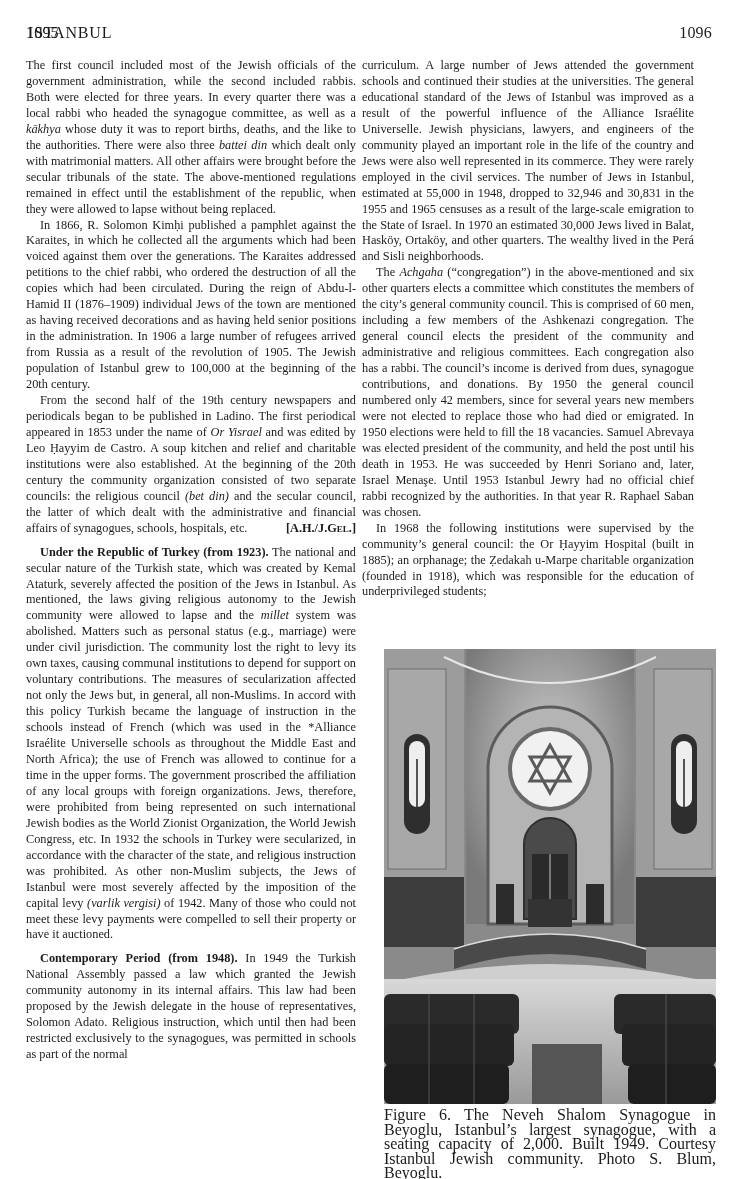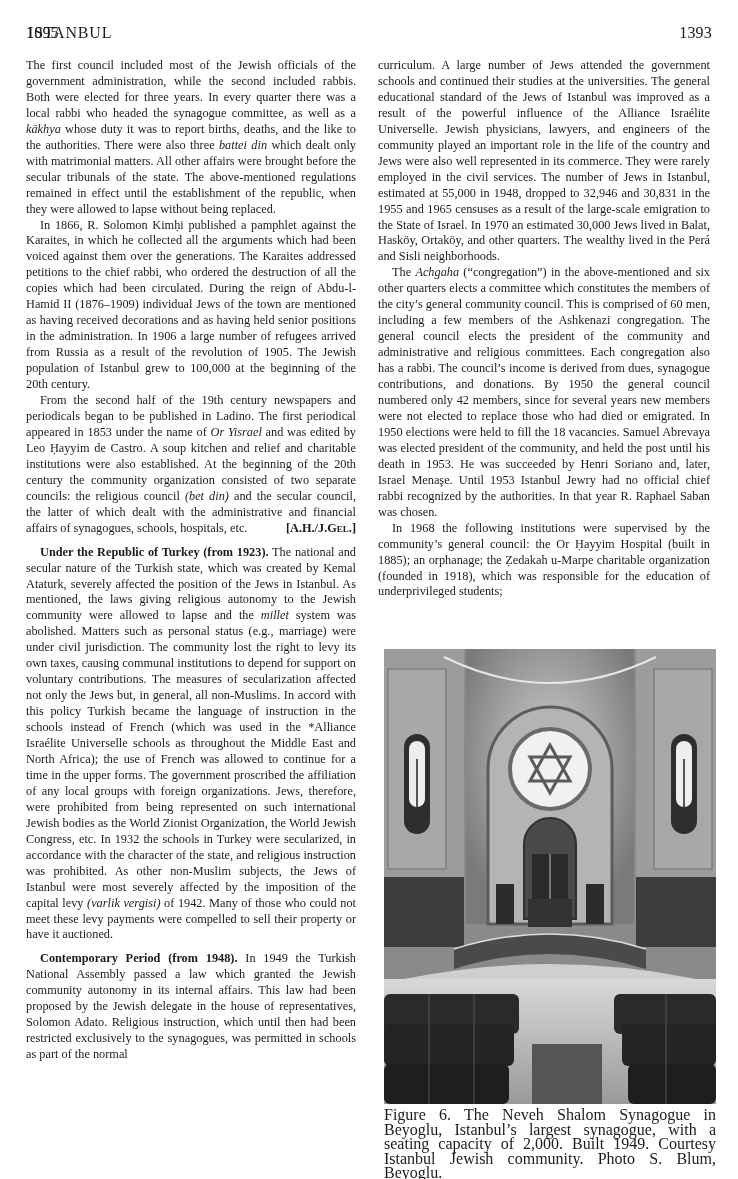--- a/index.html
+++ b/index.html
@@ -15,21 +15,21 @@
   .running-head .pn-left { position: absolute; left: 0; top: 0; }
   .running-head .title { position: absolute; left: 2px; right: 0; top: 0; letter-spacing: 0.8px; }
   .running-head .pn-right { position: absolute; right: 0; top: 0; }
 
   .col {
     position: absolute; top: 58px; width: 330px;
     font-size: 12.3px; line-height: 15.95px;
     text-align: justify; hyphens: manual;
   }
   .col-left { left: 26px; }
-  .col-right { left: 378px; width: 332px; }
+  .col-right { left: 362px; width: 332px; }
 
   .col p { margin: 0; text-indent: 14px; }
   .col p.noindent { text-indent: 0; }
   .col p.section { margin-top: 8px; }
   .col .sig { float: right; font-weight: bold; }
   .col .caps { font-variant: small-caps; }
   .col i { font-style: italic; }
   .col b { font-weight: bold; font-family: Liberation Serif, serif; }
 
   .figure {
@@ -41,21 +41,21 @@
     position: absolute; left: 384px; top: 1108px; width: 332px;
     font-size: 16px; line-height: 14.5px; text-align: justify;
   }
 </style>
 </head>
 <body>
 
 <div class="running-head">
   <span class="pn-left">1095</span>
   <span class="title">ISTANBUL</span>
-  <span class="pn-right">1393</span>
+  <span class="pn-right">1096</span>
 </div>
 
 <div class="col col-left">
   <p class="noindent"><span>The first council included most of the Jewish officials of the government administration, while the second included rabbis. Both were elected for three years. In every quarter there was a local rabbi who headed the synagogue committee, as well as a </span><i>kākhya</i><span> whose duty it was to report births, deaths, and the like to the authorities. There were also three </span><i>battei din</i><span> which dealt only with matrimonial matters. All other affairs were brought before the secular tribunals of the state. The above-mentioned regulations remained in effect until the establishment of the republic, when they were allowed to lapse without being replaced.</span></p>
   <p>In 1866, R. Solomon Kimḥi published a pamphlet against the Karaites, in which he collected all the arguments which had been voiced against them over the generations. The Karaites addressed petitions to the chief rabbi, who ordered the destruction of all the copies which had been circulated. During the reign of Abdu-l-Hamid II (1876–1909) individual Jews of the town are mentioned as having received decorations and as having held senior positions in the administration. In 1906 a large number of refugees arrived from Russia as a result of the revolution of 1905. The Jewish population of Istanbul grew to 100,000 at the beginning of the 20th century.</p>
   <p><span>From the second half of the 19th century newspapers and periodicals began to be published in Ladino. The first periodical appeared in 1853 under the name of </span><i>Or Yisrael</i><span> and was edited by Leo Ḥayyim de Castro. A soup kitchen and relief and charitable institutions were also established. At the beginning of the 20th century the community organization consisted of two separate councils: the religious council </span><i>(bet din)</i><span> and the secular council, the latter of which dealt with the administrative and financial affairs of synagogues, schools, hospitals, etc.</span> <span class="sig caps">[A.H./J.Gel.]</span></p>
   <p class="section"><b>Under the Republic of Turkey (from 1923).</b><span> The national and secular nature of the Turkish state, which was created by Kemal Ataturk, severely affected the position of the Jews in Istanbul. As mentioned, the laws giving religious autonomy to the Jewish community were allowed to lapse and the </span><i>millet</i><span> system was abolished. Matters such as personal status (e.g., marriage) were under civil jurisdiction. The community lost the right to levy its own taxes, causing communal institutions to depend for support on voluntary contributions. The measures of secularization affected not only the Jews but, in general, all non-Muslims. In accord with this policy Turkish became the language of instruction in the schools instead of French (which was used in the *Alliance Israélite Universelle schools as throughout the Middle East and North Africa); the use of French was allowed to continue for a time in the upper forms. The government proscribed the affiliation of any local groups with foreign organizations. Jews, therefore, were prohibited from being represented on such international Jewish bodies as the World Zionist Organization, the World Jewish Congress, etc. In 1932 the schools in Turkey were secularized, in accordance with the character of the state, and religious instruction was prohibited. As other non-Muslim subjects, the Jews of Istanbul were most severely affected by the imposition of the capital levy </span><i>(varlik vergisi)</i><span> of 1942. Many of those who could not meet these levy payments were compelled to sell their property or have it auctioned.</span></p>
   <p class="section"><b>Contemporary Period (from 1948).</b><span> In 1949 the Turkish National Assembly passed a law which granted the Jewish community autonomy in its internal affairs. This law had been proposed by the Jewish delegate in the house of representatives, Solomon Adato. Religious instruction, which until then had been restricted exclusively to the synagogues, was permitted in schools as part of the normal</span></p>
 </div>
 

